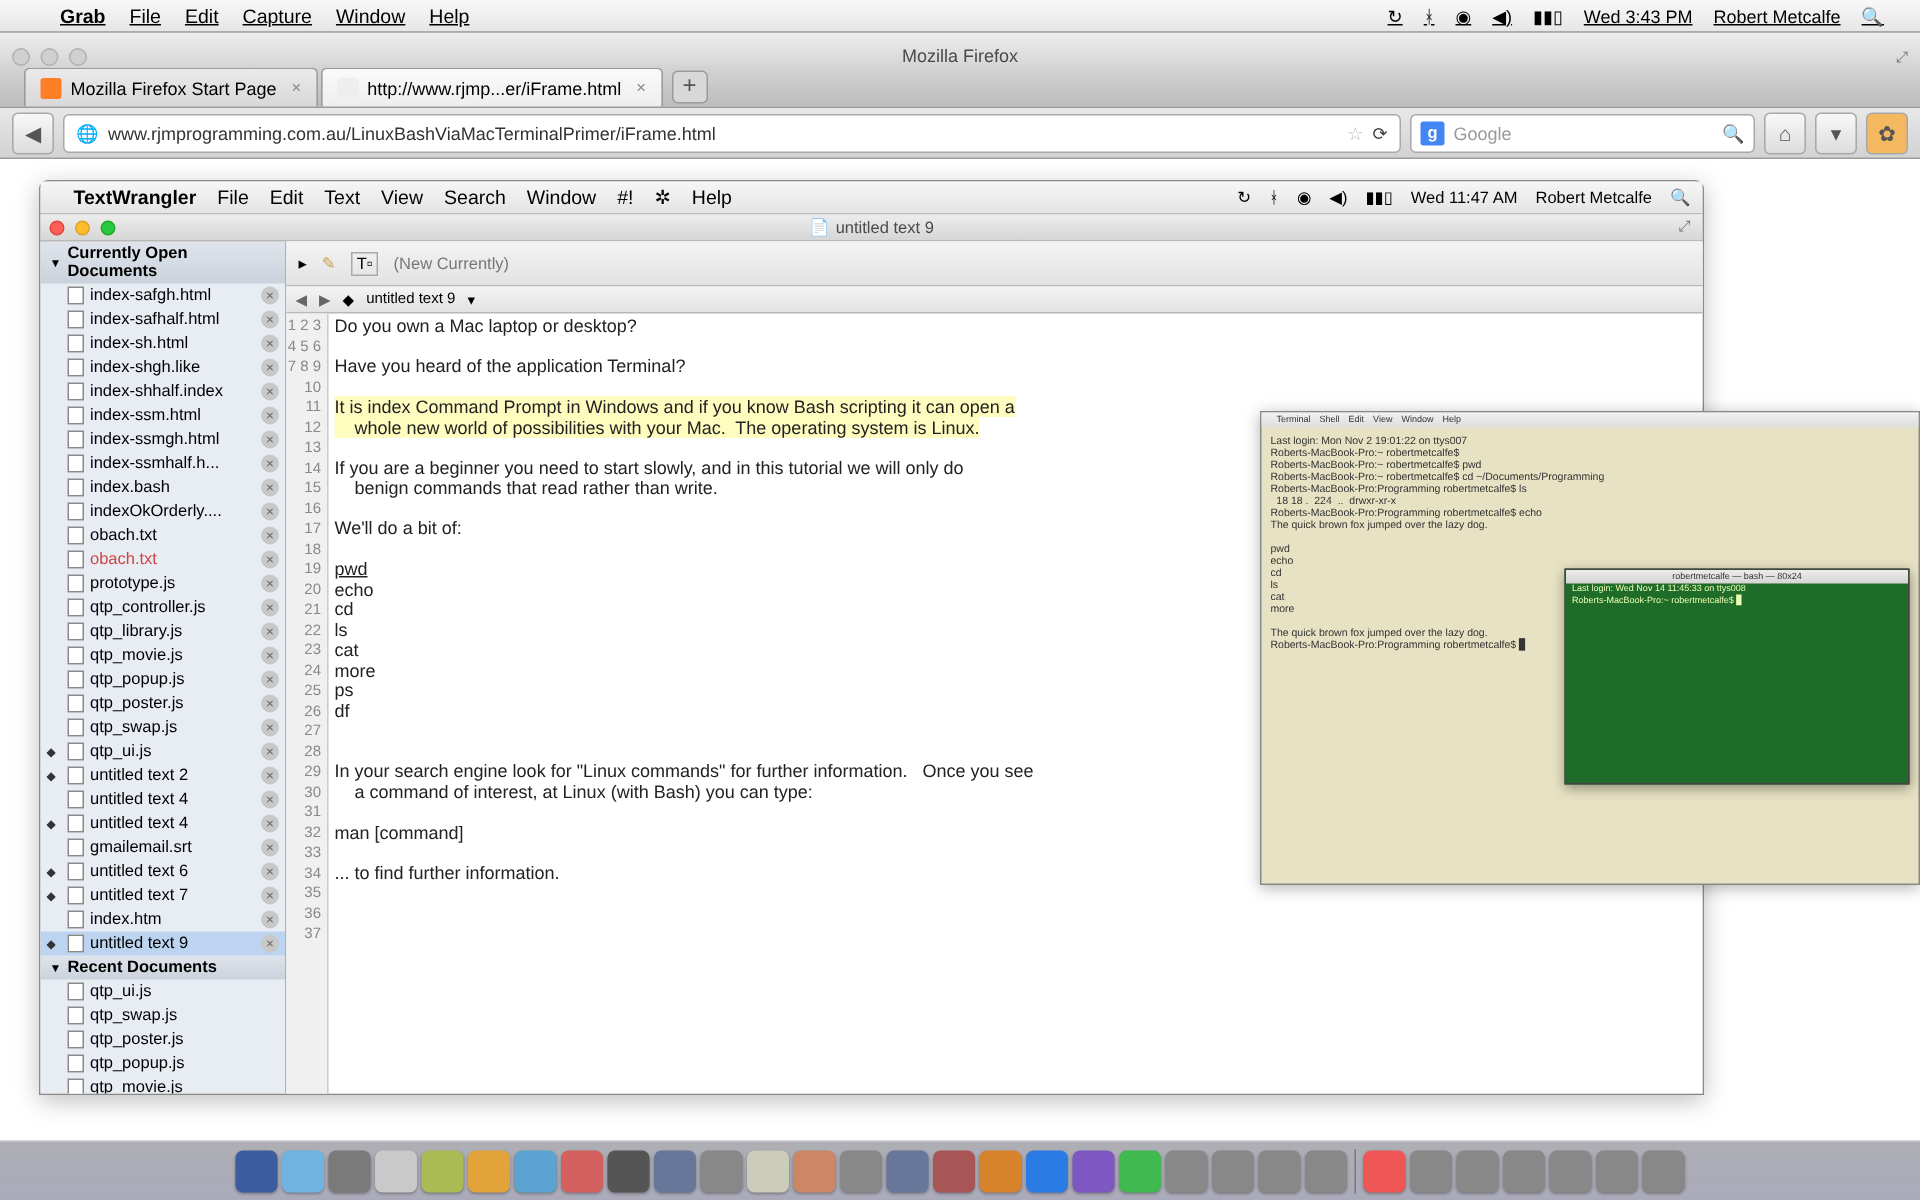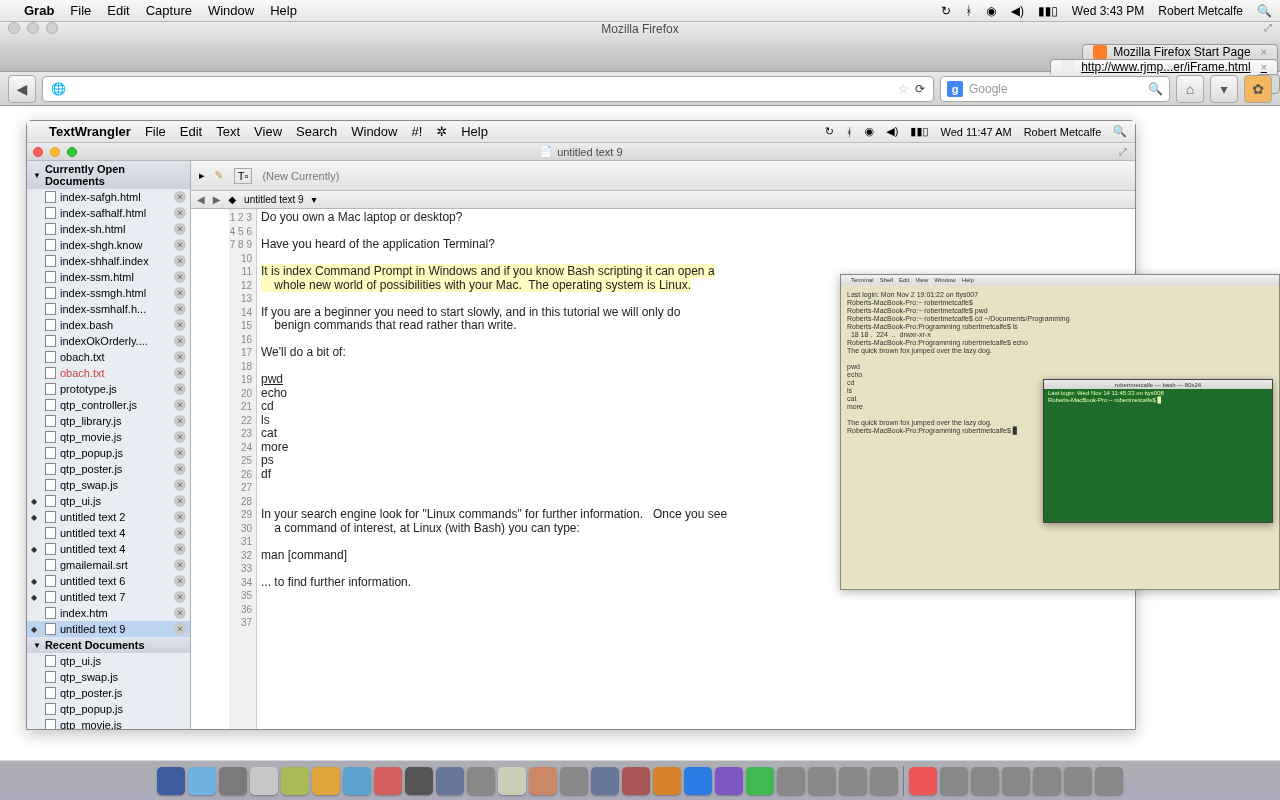--- a/index.html
+++ b/index.html
@@ -1,36 +1,36 @@
 <!DOCTYPE html>
 <html><head>
 <meta charset="utf-8">
 <style>
 * { margin: 0; padding: 0; box-sizing: border-box; font-family: "Lucida Grande", Arial, sans-serif; }
 body { width: 1280px; height: 800px; background: #5a5a5a; position: relative; overflow: hidden; }
 
 
-.menubar { height: 22px; background: linear-gradient(#f8f8f8,#e6e6e6); display: flex; align-items: center; padding: 0 8px; font-size: 13px; gap: 16px; border-bottom: 1px solid #b5b5b5; }
+.menubar { height: 22px; background: linear-gradient(#f8f8f8,#e6e6e6); display: flex; align-items: center; padding: 0 24px; font-size: 13px; gap: 16px; border-bottom: 1px solid #b5b5b5; text-decoration: underline; }
 .menubar .apple { font-size: 14px; }
 .menubar .app-name { font-weight: bold; }
 .menubar-right { margin-left: auto; display: flex; align-items: center; gap: 14px; font-size: 12px; }
 
 
 .firefox-window { position: absolute; top: 22px; left: 0; right: 0; height: 738px; background: #e8e8e8; }
-.titlebar { height: 22px; background: linear-gradient(#ededed,#d6d6d6); display: flex; align-items: flex-start; justify-content: center; font-size: 12px; color: #4a4a4a; position: relative; }
+.titlebar { height: 22px; background: linear-gradient(#ededed,#d6d6d6); display: flex; align-items: flex-end; justify-content: center; font-size: 12px; color: #4a4a4a; position: relative; }
 .traffic-lights { position: absolute; left: 8px; display: flex; gap: 7px; }
 .tl { width: 12px; height: 12px; border-radius: 50%; background: #d0d0d0; border: 1px solid #b0b0b0; }
 .tl.red { background: #ff5f57; border-color: #e0443e; }
 .tl.yellow { background: #ffbd2e; border-color: #dea123; }
 .tl.green { background: #28c840; border-color: #1aab29; }
 .resize-icon { position: absolute; right: 8px; font-size: 10px; color: #777; }
 
-.tabs { display: flex; height: 28px; background: linear-gradient(#d4d4d4,#bcbcbc); border-bottom: 1px solid #9a9a9a; align-items: end; padding-left: 6px; flex-direction: column; }
+.tabs { display: flex; height: 28px; background: linear-gradient(#d4d4d4,#bcbcbc); border-bottom: 1px solid #9a9a9a; align-items: end; padding-left: 16px; }
 .tab { display: flex; align-items: center; height: 26px; padding: 0 10px; font-size: 12px; border: 1px solid #9a9a9a; border-bottom: none; border-radius: 4px 4px 0 0; margin-right: 2px; background: linear-gradient(#eaeaea,#d8d8d8); max-width: 230px; }
-.tab.active { background: linear-gradient(#fafafa,#eeeeee); text-decoration: underline; }
+.tab.active { background: linear-gradient(#fafafa,#eeeeee); }
 .tab .favicon { width: 14px; height: 14px; margin-right: 6px; border-radius: 2px; }
 .tab .close { margin-left: 10px; color: #888; font-size: 11px; }
 .tabplus { width: 24px; height: 22px; display: flex; align-items: center; justify-content: center; font-size: 16px; color: #555; border: 1px solid #9a9a9a; border-radius: 4px; margin-left: 4px; margin-bottom: 2px; background: #d8d8d8; }
 
 .toolbar { height: 34px; background: linear-gradient(#e8e8e8,#d2d2d2); display: flex; align-items: center; padding: 0 8px; gap: 6px; border-bottom: 1px solid #9a9a9a; }
 .nav-btn { width: 28px; height: 28px; border: 1px solid #a8a8a8; border-radius: 4px; background: linear-gradient(#f8f8f8,#dcdcdc); display: flex; align-items: center; justify-content: center; font-size: 14px; color: #555; }
 .urlbar { flex: 1; height: 26px; border: 1px solid #a8a8a8; border-radius: 4px; background: #fff; display: flex; align-items: center; padding: 0 8px; font-size: 12px; color: #333; }
 .urlbar .globe { margin-right: 6px; color: #888; }
 .urlbar .star { margin-left: auto; color: #bbb; }
 .reload { margin-left: 6px; color: #444; }
@@ -59,21 +59,21 @@
 .file-item.sel { background: #bcd4f0; }
 .file-item .doc { width: 11px; height: 12px; background: #fff; border: 1px solid #888; margin-right: 4px; flex-shrink: 0; }
 .file-item .x { position: absolute; right: 4px; width: 12px; height: 12px; border-radius: 50%; background: #c8c8c8; color: #666; font-size: 9px; display: flex; align-items: center; justify-content: center; }
 .file-item .diamond { position: absolute; left: 4px; font-size: 8px; color: #333; }
 .file-item.mod { color: #c44; }
 
 .editor-area { flex: 1; display: flex; flex-direction: column; background: #fff; position: relative; }
 .editor-toolbar { height: 30px; background: linear-gradient(#f4f4f4,#e2e2e2); display: flex; align-items: center; padding: 0 8px; gap: 10px; border-bottom: 1px solid #b8b8b8; font-size: 11px; }
 .editor-docsel { height: 18px; background: linear-gradient(#f4f4f4,#e2e2e2); border-bottom: 1px solid #b8b8b8; display: flex; align-items: center; padding: 0 6px; font-size: 10px; gap: 8px; }
 .editor-docsel .arrow { color: #666; }
-.editor-content { flex: 1; display: flex; font-family: Monaco, "Courier New", monospace; font-size: 12px; line-height: 13.5px; margin-left: 38px; }
+.editor-content { flex: 1; display: flex; font-family: Monaco, "Courier New", monospace; font-size: 12px; line-height: 13.5px; }
 .gutter { width: 28px; background: #f0f0f0; border-right: 1px solid #ccc; text-align: right; color: #888; padding: 2px 4px 0 0; font-size: 10px; }
 .code { flex: 1; padding: 2px 4px 0 4px; white-space: pre; color: #222; position: relative; }
 .code .hl { background: #fffcc0; }
 .code .link { text-decoration: underline; }
 
 
 .term-shot { position: absolute; top: 274px; right: 0; width: 440px; height: 316px; background: #e7e2c3; border: 1px solid #888; box-shadow: 0 2px 10px rgba(0,0,0,.3); font-size: 7px; font-family: Monaco, monospace; color: #333; padding: 16px 6px 6px 6px; }
 .term-shot .tmenu { position: absolute; top: 0; left: 0; right: 0; height: 10px; background: linear-gradient(#f2f2f2,#dcdcdc); font-size: 6px; padding: 0 4px; display:flex; gap:6px; align-items:center;}
 .term-green { position: absolute; top: 104px; right: 6px; width: 230px; height: 144px; background: #1f6b2a; border: 1px solid #444; color: #e8ffb0; font-size: 6px; padding: 10px 4px 4px 4px; box-shadow: 0 2px 8px rgba(0,0,0,.4); }
 .term-green .gmenu { position: absolute; top: 0; left: 0; right: 0; height: 9px; background: linear-gradient(#ececec,#d5d5d5); display:flex; align-items:center; justify-content:center; font-size:6px; color:#333; }
@@ -127,20 +127,21 @@
       <span class="favicon" style="background:#eee"></span>
       <span>http://www.rjmp...er/iFrame.html</span>
       <span class="close">×</span>
     </div>
     <div class="tabplus">+</div>
   </div>
   <div class="toolbar">
     <div class="nav-btn">◀</div>
     <div class="urlbar">
       <span class="globe">🌐</span>
+      <span>www.rjmprogramming.com.au/LinuxBashViaMacTerminalPrimer/iFrame.html</span>
       <span class="star">☆</span>
       <span class="reload">⟳</span>
     </div>
     <div class="searchbar">
       <span class="g">g</span>
       <span style="color:#999">Google</span>
       <span class="mag">🔍</span>
     </div>
     <div class="nav-btn">⌂</div>
     <div class="nav-btn">▾</div>
@@ -200,21 +201,21 @@
                 <span>index-safhalf.html</span>
                 <span class="x">×</span>
               </div>
               <div class="file-item">
                 <span class="doc"></span>
                 <span>index-sh.html</span>
                 <span class="x">×</span>
               </div>
               <div class="file-item">
                 <span class="doc"></span>
-                <span>index-shgh.know</span>
+                <span>index-shgh.like</span>
                 <span class="x">×</span>
               </div>
               <div class="file-item">
                 <span class="doc"></span>
                 <span>index-shhalf.index</span>
                 <span class="x">×</span>
               </div>
               <div class="file-item">
                 <span class="doc"></span>
                 <span>index-ssm.html</span>

